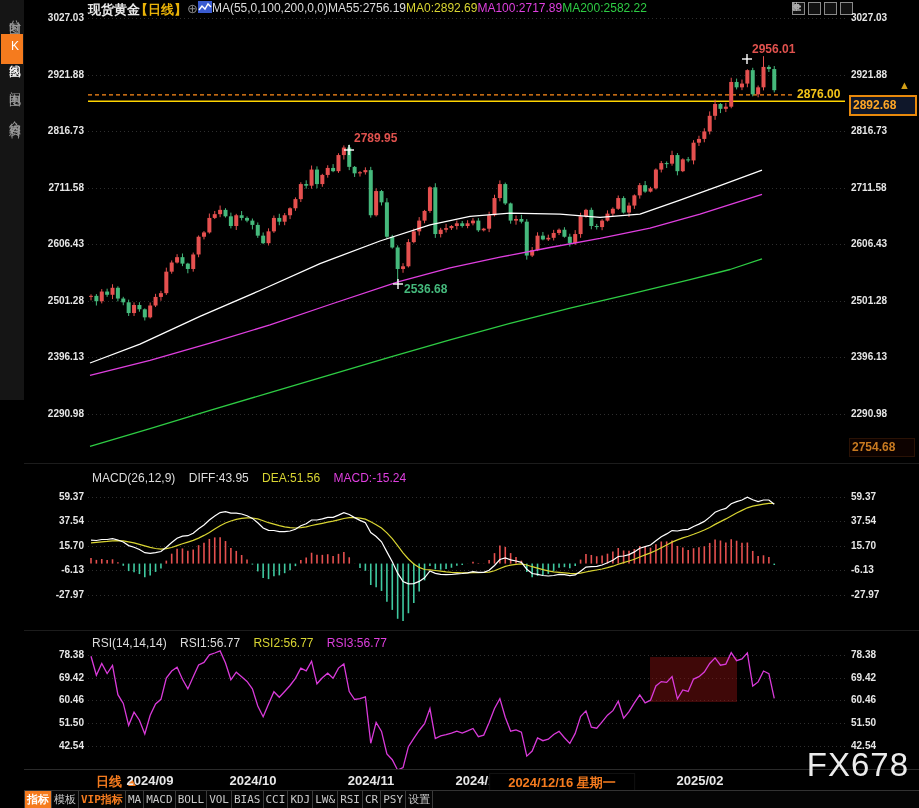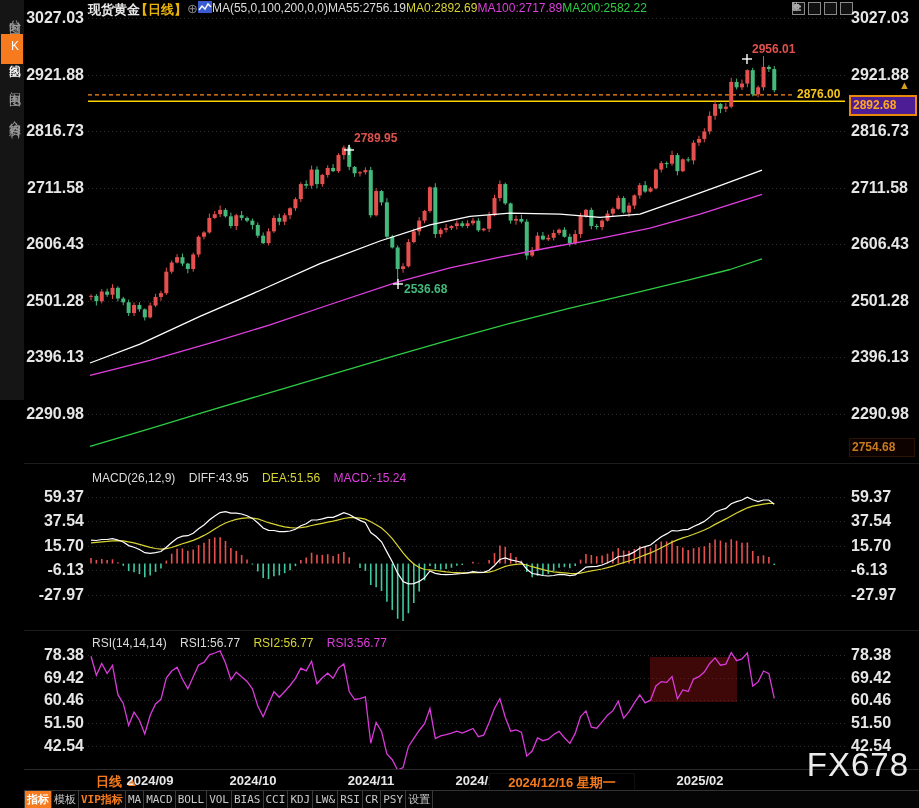--- a/index.html
+++ b/index.html
@@ -17,33 +17,33 @@
   #header{left:88px;top:1px;height:16px;display:flex;font-size:12px;white-space:nowrap;}
   .hdr-title{color:#e8e8e8;font-weight:bold;font-size:13px;}
   .hdr-period{color:#eab308;font-weight:bold;font-size:13px;}
   .hdr-plus{color:#8a8a8a;font-size:13px;}
   .hdr-w{color:#dcdcdc;} .hdr-y{color:#d8d432;} .hdr-m{color:#df3fdf;} .hdr-g{color:#2ecc44;}
   #top-icons{right:66px;top:2px;display:flex;gap:3px;}
   .ticon{width:13px;height:13px;border:1px solid #8a8a8a;box-sizing:border-box;
          display:flex;align-items:center;justify-content:center;color:#9a9a9a;
          font-size:9px;line-height:9px;background:#111;cursor:pointer;}
   
-  .tick{position:absolute;font-size:16px;font-weight:bold;color:#e6e6e6;line-height:14px;}
+  .tick{position:absolute;font-size:10px;font-weight:bold;color:#e6e6e6;line-height:14px;}
   .tick.left{width:58px;text-align:right;left:26px;}
   .tick.right{left:851px;text-align:left;}
   
   .pane-hdr{position:absolute;left:92px;font-size:12px;white-space:nowrap;}
   .pane-hdr span{margin-right:10px;}
   
   .ann{position:absolute;font-size:12px;font-weight:bold;white-space:nowrap;}
   .ann.red{color:#e0524e;} .ann.teal{color:#45b97c;} .ann.orange{color:#f5c518;}
   
   .px-box{position:absolute;left:849px;width:60px;height:15px;font-size:12px;font-weight:bold;
           text-align:left;padding:1px 2px;box-sizing:content-box;}
-  #cur-price{border:2px solid #e8890c;background:#4c1d95;color:#ffa726;}
+  #cur-price{border:2px solid #e8890c;background:#0f172a;color:#ffa726;}
   #low-price{border:1px solid #2a1205;background:#0d0200;color:#c87a20;}
   #axis-arrow{position:absolute;left:899px;top:79px;color:#d4a017;font-size:11px;}
   
   #date-row{left:24px;top:769px;width:895px;height:21px;border-top:1px solid #2a2a2a;background:#000;}
   .date-lbl{position:absolute;top:3px;transform:translateX(-50%);font-size:13px;font-weight:bold;color:#e8e8e8;white-space:nowrap;}
   .date-lbl.hl{color:#f57b1e;background:#000;border:1px solid #111;padding:0 18px;}
   #period-lbl{position:absolute;left:72px;top:3px;color:#f57b1e;font-weight:bold;font-size:13px;cursor:pointer;}
   
   #toolbar{left:24px;top:790px;width:895px;height:18px;border-top:1px solid #333;background:#050505;
            display:flex;align-items:stretch;font-family:"DejaVu Sans Mono","Liberation Mono",monospace;}

